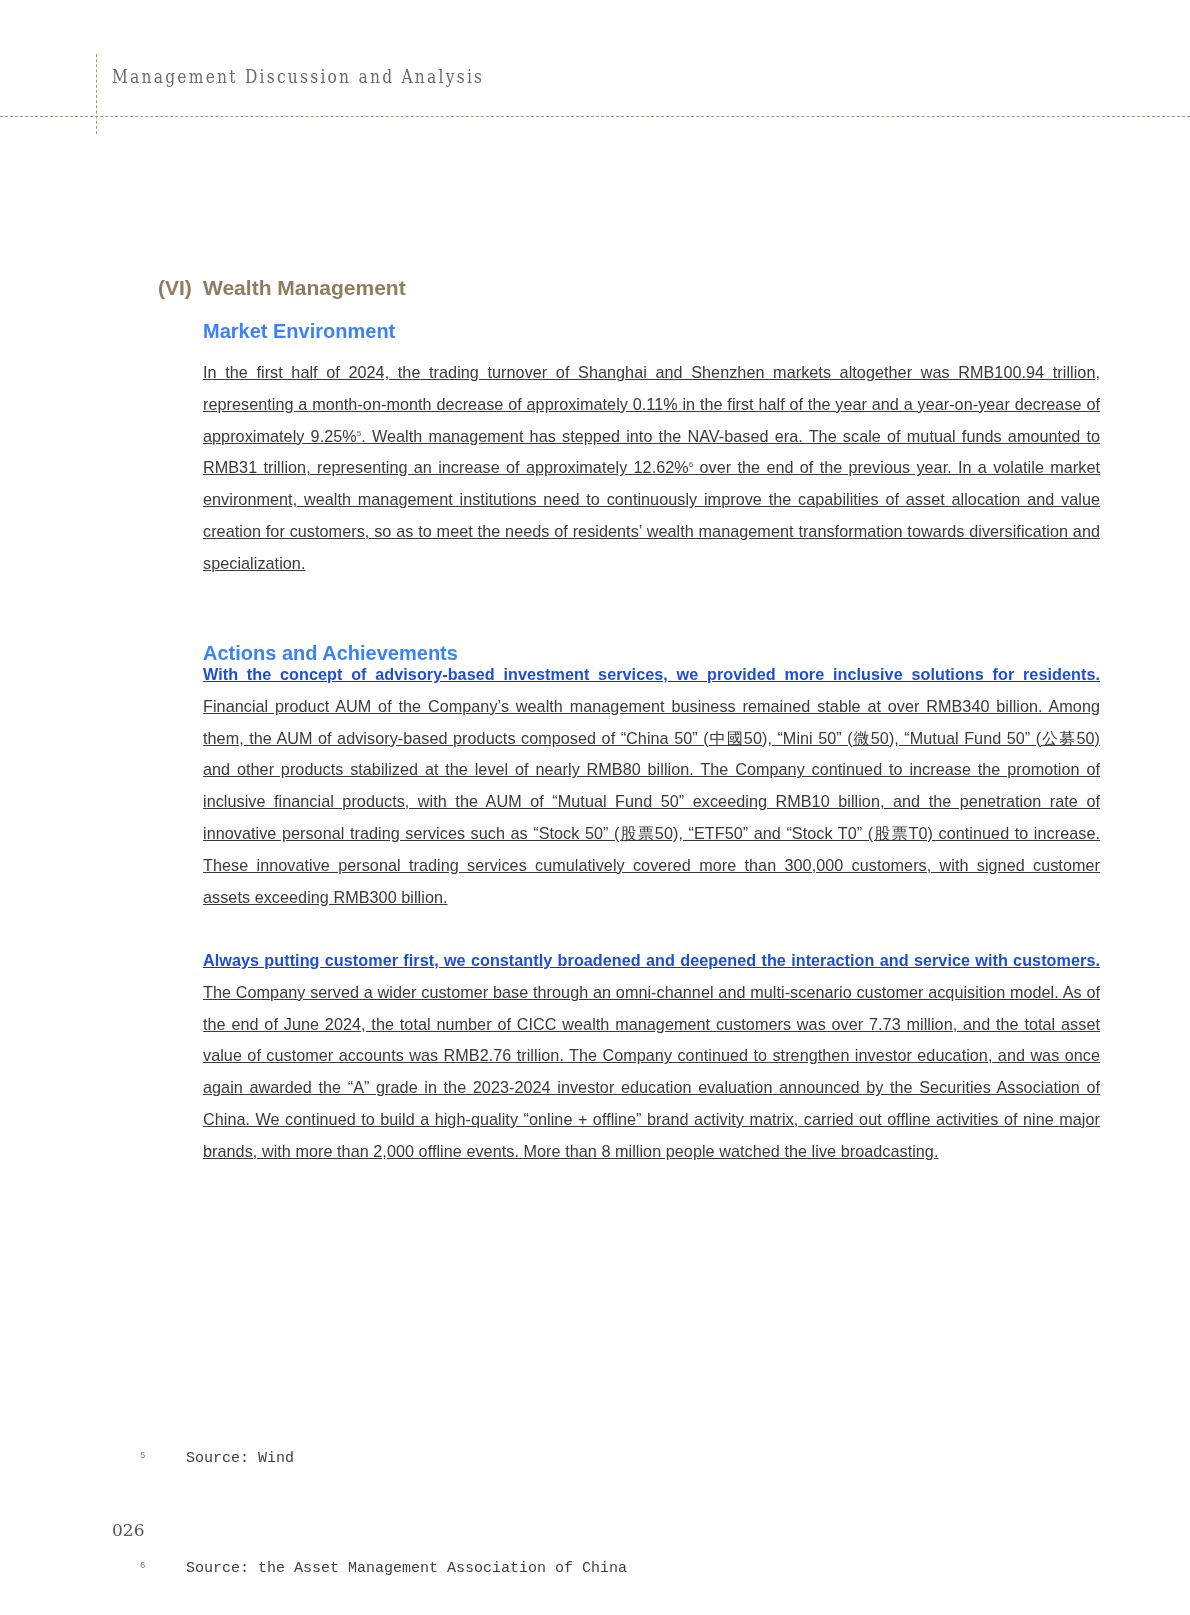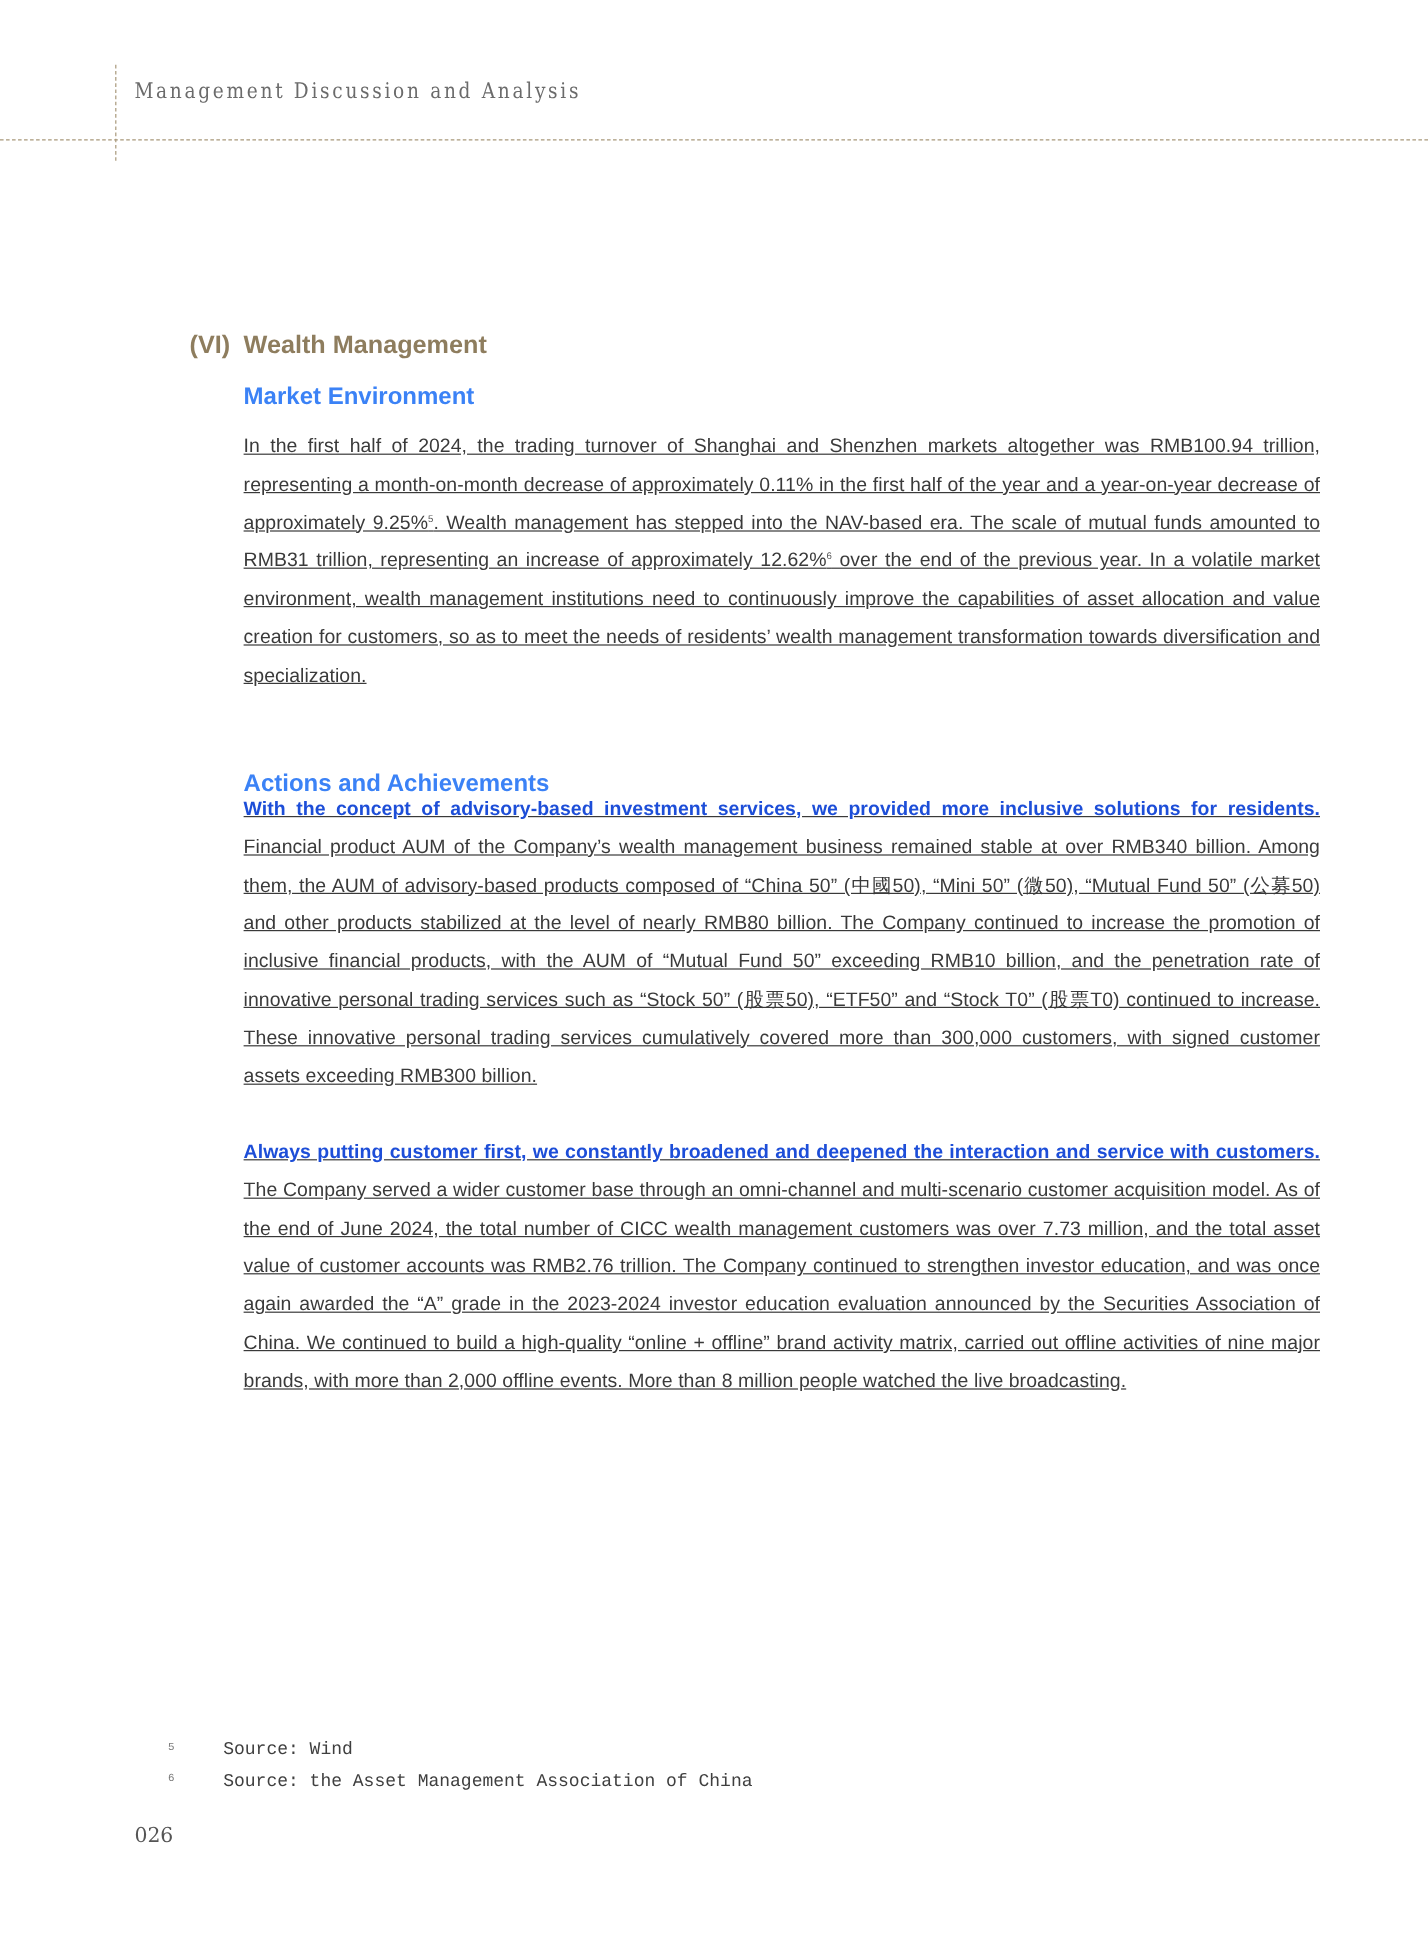--- a/index.html
+++ b/index.html
@@ -48,15 +48,15 @@
 
 <div class="sub-heading" style="top:320px;">Market Environment</div>
 <div class="para" style="top:357px;"><span>In the first half of 2024, the trading turnover of Shanghai and Shenzhen markets altogether was RMB100.94 trillion, representing a month-on-month decrease of approximately 0.11% in the first half of the year and a year-on-year decrease of approximately 9.25%</span><sup class="fn">5</sup><span>. Wealth management has stepped into the NAV-based era. The scale of mutual funds amounted to RMB31 trillion, representing an increase of approximately 12.62%</span><sup class="fn">6</sup><span> over the end of the previous year. In a volatile market environment, wealth management institutions need to continuously improve the capabilities of  asset allocation and value creation for customers, so as to meet the needs of residents’ wealth management transformation towards diversification and specialization.</span></div>
 
 <div class="sub-heading" style="top:642px;">Actions and Achievements</div>
 <div class="para" style="top:659px;"><b>With the concept of advisory-based investment services, we provided more inclusive solutions for residents.</b><span> Financial product AUM of the Company’s wealth management business remained stable at over RMB340 billion. Among them, the AUM of advisory-based products composed of “China 50” (中國50), “Mini 50” (微50), “Mutual Fund 50” (公募50) and other products stabilized at the level of nearly RMB80 billion. The Company continued to increase the promotion of inclusive financial products, with the AUM of “Mutual Fund 50” exceeding RMB10 billion, and the penetration rate of innovative personal trading services such as “Stock 50” (股票50), “ETF50” and “Stock T0” (股票T0) continued to increase. These innovative personal trading services cumulatively covered more than 300,000 customers, with signed customer assets exceeding RMB300 billion.</span></div>
 
 <div class="para" style="top:945px;"><b>Always putting customer first, we constantly broadened and deepened the interaction and service with customers.</b><span> The Company served a wider customer base through an omni-channel and multi-scenario customer acquisition model. As of the end of June 2024, the total number of CICC wealth management customers was over 7.73 million, and the total asset value of customer accounts was RMB2.76 trillion. The Company continued to strengthen investor education, and was once again awarded the “A” grade in the 2023-2024 investor education evaluation announced by the Securities Association of China. We continued to build a high-quality “online + offline” brand activity matrix, carried out offline activities of nine major brands, with more than 2,000 offline events. More than 8 million people watched the live broadcasting.</span></div>
 
 <div class="fn-row" style="top:1450px;"><span class="fn-mark">5</span><span>Source: Wind</span></div>
-<div class="fn-row" style="top:1476px;"><span class="fn-mark">6</span><span>Source: the Asset Management Association of China</span></div>
+<div class="fn-row" style="top:1560px;"><span class="fn-mark">6</span><span>Source: the Asset Management Association of China</span></div>
 
 <div class="page-num">026</div>
 
 </body></html>

